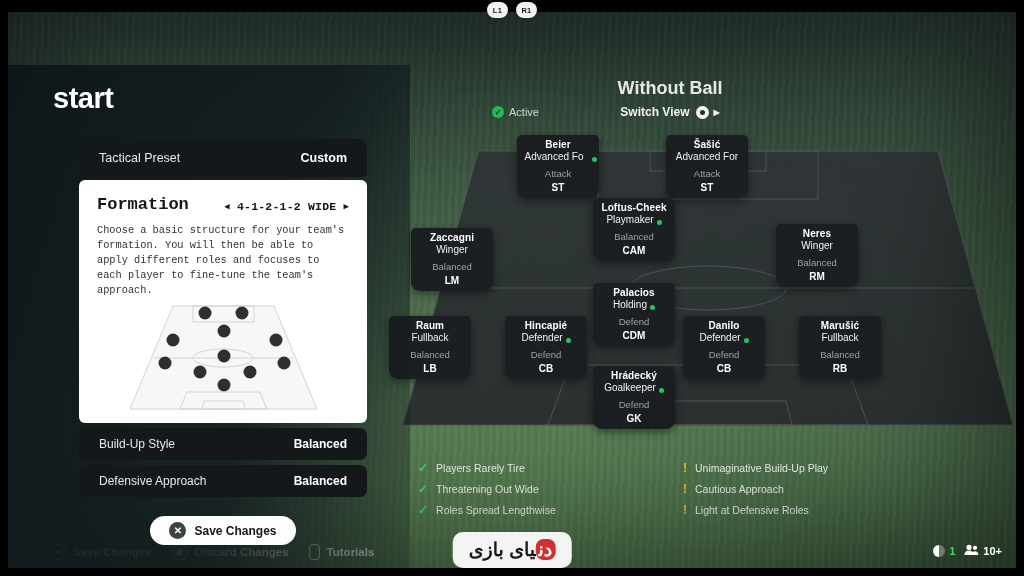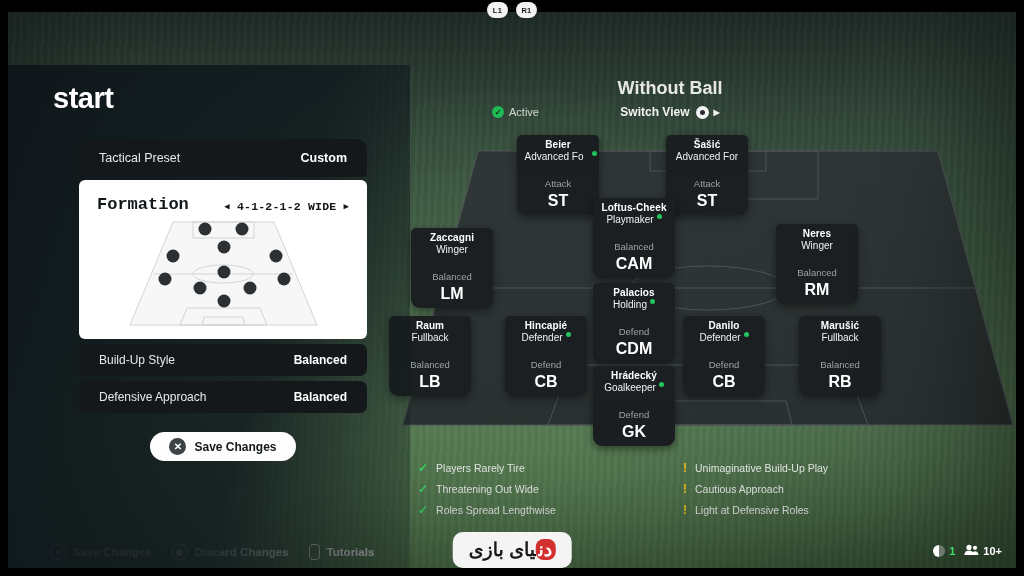--- a/index.html
+++ b/index.html
@@ -132,26 +132,26 @@
 
   
   .pcard {
     position: absolute; width: 82px; padding: 4px 2px 5px 2px;
     background: #1b1f21; border-radius: 5px 5px 9px 9px;
     text-align: center; color: #fff; overflow: visible;
     box-shadow: 0 3px 8px rgba(0,0,0,.45);
   }
   .pc-name { font-size: 10px; font-weight: bold; letter-spacing: .1px; white-space: nowrap; }
   .pc-role { font-size: 10px; color: #f0f2f3; white-space: nowrap; margin-top: 1px;
-    display: flex; align-items: flex-start; justify-content: center; gap: 3px; }
+    display: flex; align-items: flex-end; justify-content: center; gap: 3px; }
   .pc-role span.txt { display: inline-block; }
   .pc-role.over span.txt { width: 92px; overflow: hidden; text-overflow: clip; white-space: nowrap; }
   .dot { width: 5px; height: 5px; border-radius: 50%; background: #22c55e; flex: none; }
-  .pc-focus { font-size: 9.5px; color: #9aa3a7; margin-top: 16px; }
-  .pc-pos { font-size: 16px; font-weight: bold; color: #fff; margin-top: 3px; }
+  .pc-focus { font-size: 9.5px; color: #9aa3a7; margin-top: 6px; }
+  .pc-pos { font-size: 10px; font-weight: bold; color: #fff; margin-top: 3px; }
 
   
   .traits { position: absolute; left: 418px; top: 457px; width: 500px; height: 60px; }
   .traits .col { position: absolute; top: 0; }
   .traits .col.left { left: 0; }
   .traits .col.right { left: 265px; }
   .trait { display: flex; align-items: center; gap: 8px; height: 21px; }
   .trait .t-txt { color: #eef2ee; font-size: 10.5px; }
   .chk { color: #3ddc6b; font-size: 12px; font-weight: bold; line-height: 1; }
   .bang { color: #f5c518; font-size: 12px; font-weight: bold; line-height: 1; }
@@ -212,20 +212,21 @@
 
       <div class="formcard">
         <div class="fc-head">
           <div class="fc-title">Formation</div>
           <div class="fc-sel">
             <span class="arr">◀</span>
             <span>4-1-2-1-2 WIDE</span>
             <span class="arr">▶</span>
           </div>
         </div>
+        <div class="fc-desc">Choose a basic structure for your team's formation. You will then be able to apply different roles and focuses to each player to fine-tune the team's approach.</div>
 
         <div class="pitchmini">
           <svg width="205" height="107" viewBox="0 0 205 107">
 
             <polygon points="52,2 153,2 196,105 9,105" fill="#f7f7f7" stroke="#d2d4d5" stroke-width="1"></polygon>
             <line x1="33" y1="54" x2="172" y2="54" stroke="#d2d4d5" stroke-width="1"></line>
             <ellipse cx="102" cy="54" rx="30" ry="9" fill="none" stroke="#d2d4d5" stroke-width="1"></ellipse>
             <rect x="72" y="2" width="61" height="16" fill="none" stroke="#d2d4d5" stroke-width="1"></rect>
             <polygon points="66,88 139,88 146,105 59,105" fill="none" stroke="#d2d4d5" stroke-width="1"></polygon>
             <polygon points="83,97 122,97 124,105 81,105" fill="none" stroke="#d2d4d5" stroke-width="1"></polygon>

